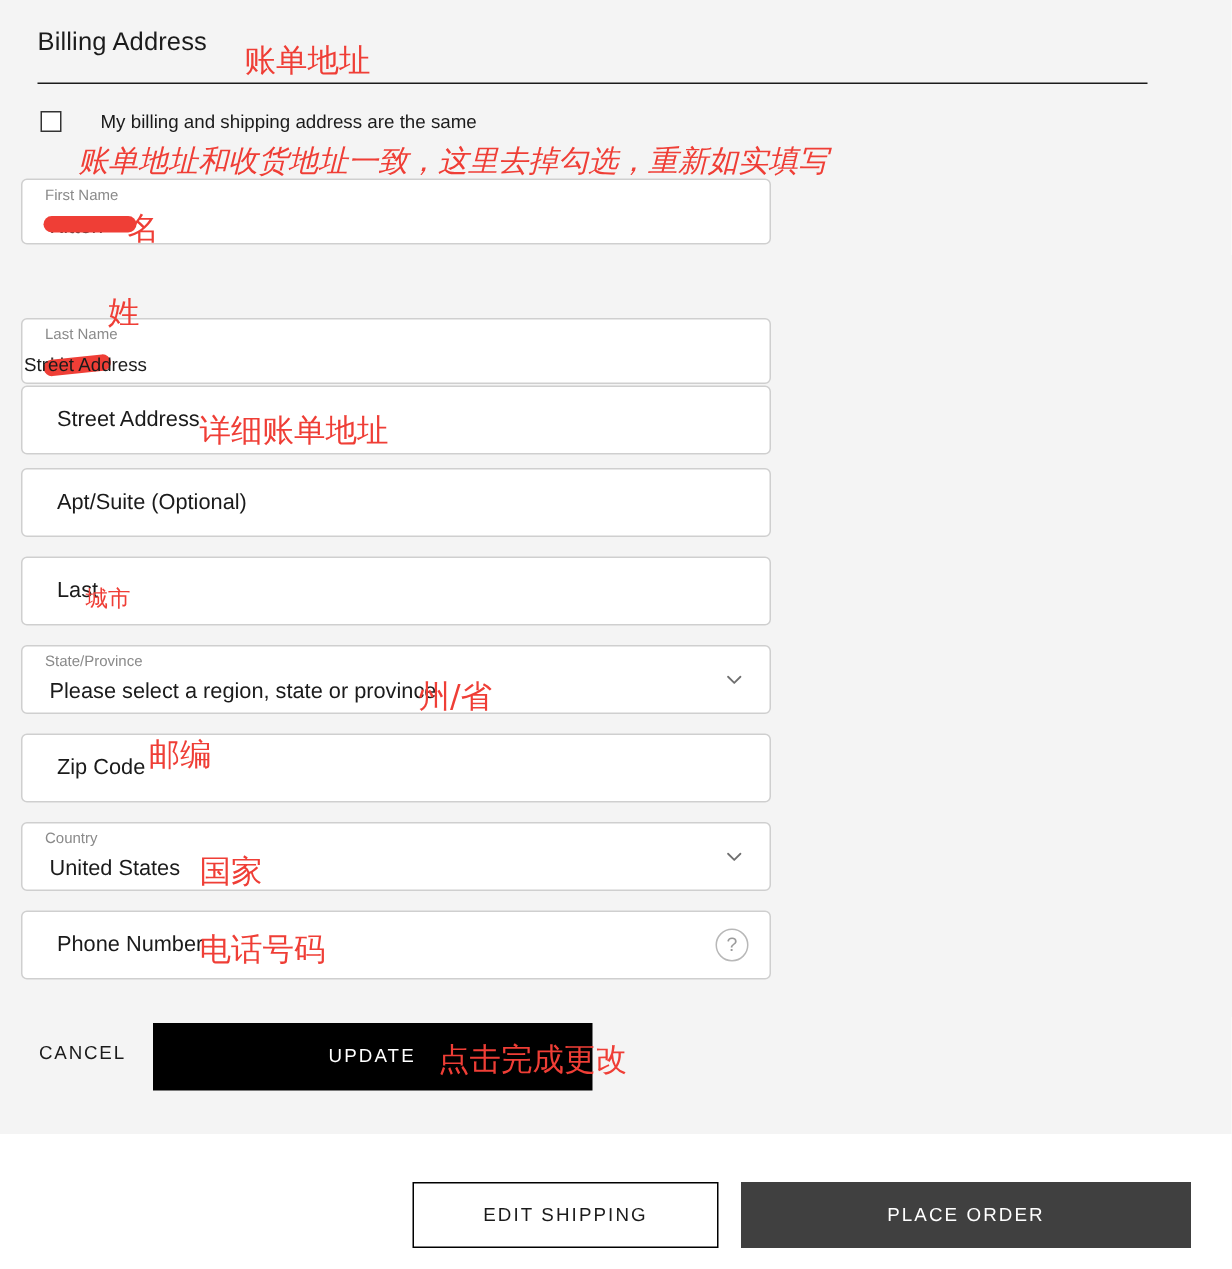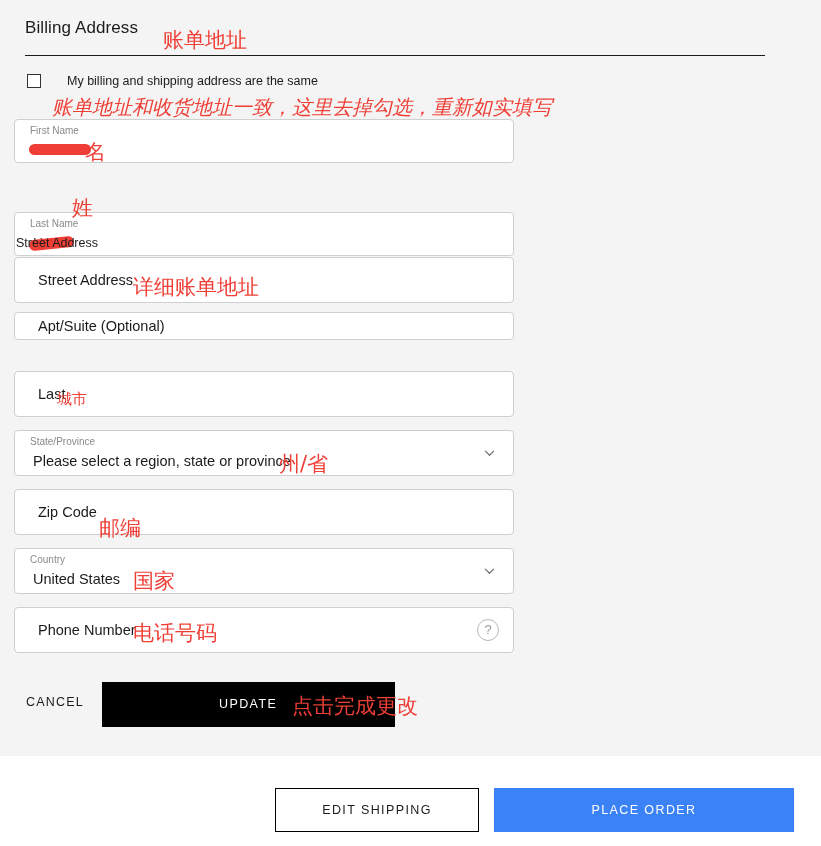--- a/index.html
+++ b/index.html
@@ -208,21 +208,21 @@
     color: #1b1b1b;
     font-family: inherit;
     cursor: pointer;
   }
   #place-order-button {
     position: absolute;
     left: 494px;
     top: 788px;
     width: 300px;
     height: 44px;
-    background: #3b82f6;
+    background: #404040;
     border: none;
     font-size: 12.5px;
     letter-spacing: 1.4px;
     color: #ffffff;
     font-family: inherit;
     cursor: pointer;
   }
 
   
   .annotation {
@@ -257,21 +257,21 @@
     <span class="float-value redacted-text" style="left:18px; top:22px;">Ha</span>
     <span class="redaction" style="left:14px; top:25px; width:45px; height:11px; transform:rotate(-6deg);"></span>
   </div>
 
   <div id="street-address-group-label">Street Address</div>
 
   <div class="field" style="top:257px; height:46px;">
     <span class="placeholder-text">Street Address</span>
   </div>
 
-  <div class="field" style="top:312px; height:28px;">
+  <div class="field" style="top:312px; height:46px;">
     <span class="placeholder-text">Apt/Suite (Optional)</span>
   </div>
 
   <div class="field" style="top:371px; height:46px;">
     <span class="placeholder-text">Last</span>
   </div>
 
   <div class="field" style="top:430px; height:46px;">
     <span class="float-label">State/Province</span>
     <span class="float-value" style="top:22px;">Please select a region, state or province</span>
@@ -310,16 +310,16 @@
 <button id="edit-shipping-button">EDIT SHIPPING</button>
 <button id="place-order-button">PLACE ORDER</button>
 
 <div class="annotation" style="left:163px; top:26px;  font-size:21px;">账单地址</div>
 <div class="annotation" style="left:52px;  top:94px;  font-size:20px;font-style:italic;">账单地址和收货地址一致，这里去掉勾选，重新如实填写</div>
 <div class="annotation" style="left:85px;  top:138px; font-size:21px;">名</div>
 <div class="annotation" style="left:72px;  top:194px; font-size:21px;">姓</div>
 <div class="annotation" style="left:133px; top:273px; font-size:21px;">详细账单地址</div>
 <div class="annotation" style="left:57px;  top:390px; font-size:15px;">城市</div>
 <div class="annotation" style="left:279px; top:450px; font-size:21px;">州/省</div>
-<div class="annotation" style="left:99px;  top:514px; font-size:21px;">邮编</div>
+<div class="annotation" style="left:99px;  top:489px; font-size:21px;">邮编</div>
 <div class="annotation" style="left:133px; top:567px; font-size:21px;">国家</div>
 <div class="annotation" style="left:133px; top:619px; font-size:21px;">电话号码</div>
 <div class="annotation" style="left:292px; top:692px; font-size:21px;">点击完成更改</div>
 
 </body></html>

